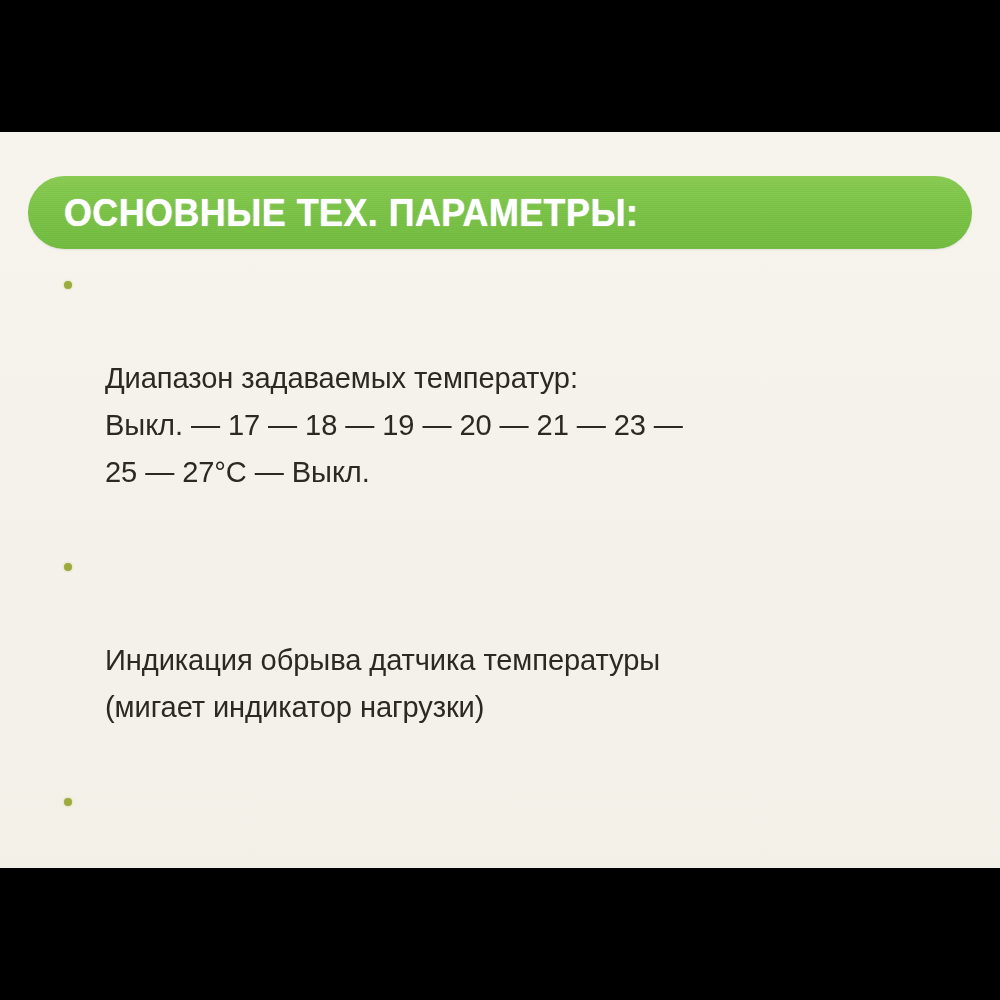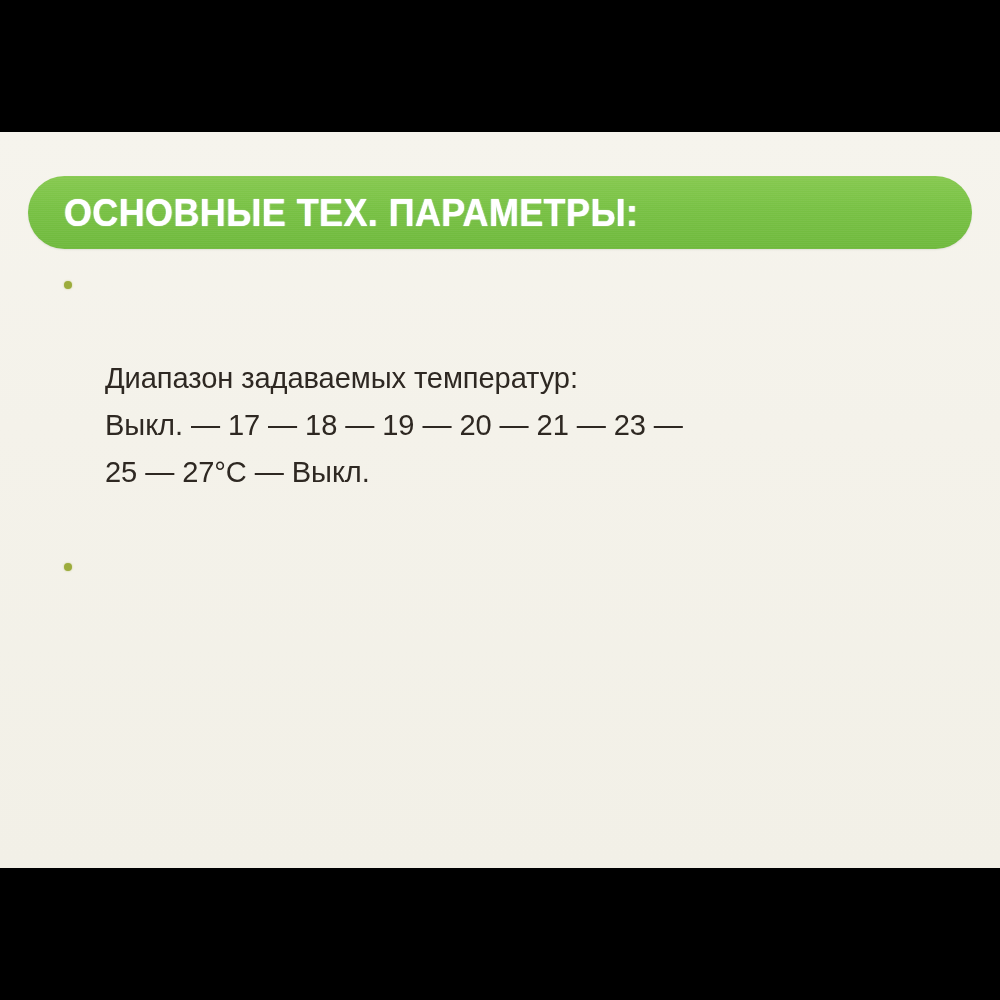--- a/index.html
+++ b/index.html
@@ -153,20 +153,25 @@
     <ul class="spec-list">
 
       <li class="spec-item">
         <span class="bullet-dot"></span>
         <span class="spec-text">Диапазон задаваемых температур:
 Выкл. — 17 — 18 — 19 — 20 — 21 — 23 —
 25 — 27°C — Выкл.</span>
       </li>
 
 
+      <li class="spec-item">
+        <span class="bullet-dot"></span>
+        <span class="spec-text">Индикация обрыва датчика температуры
+(мигает индикатор нагрузки)</span>
+      </li>
 
       <li class="spec-item">
         <span class="bullet-dot"></span>
         
       </li>
 
     </ul>
 
   </div>
 

